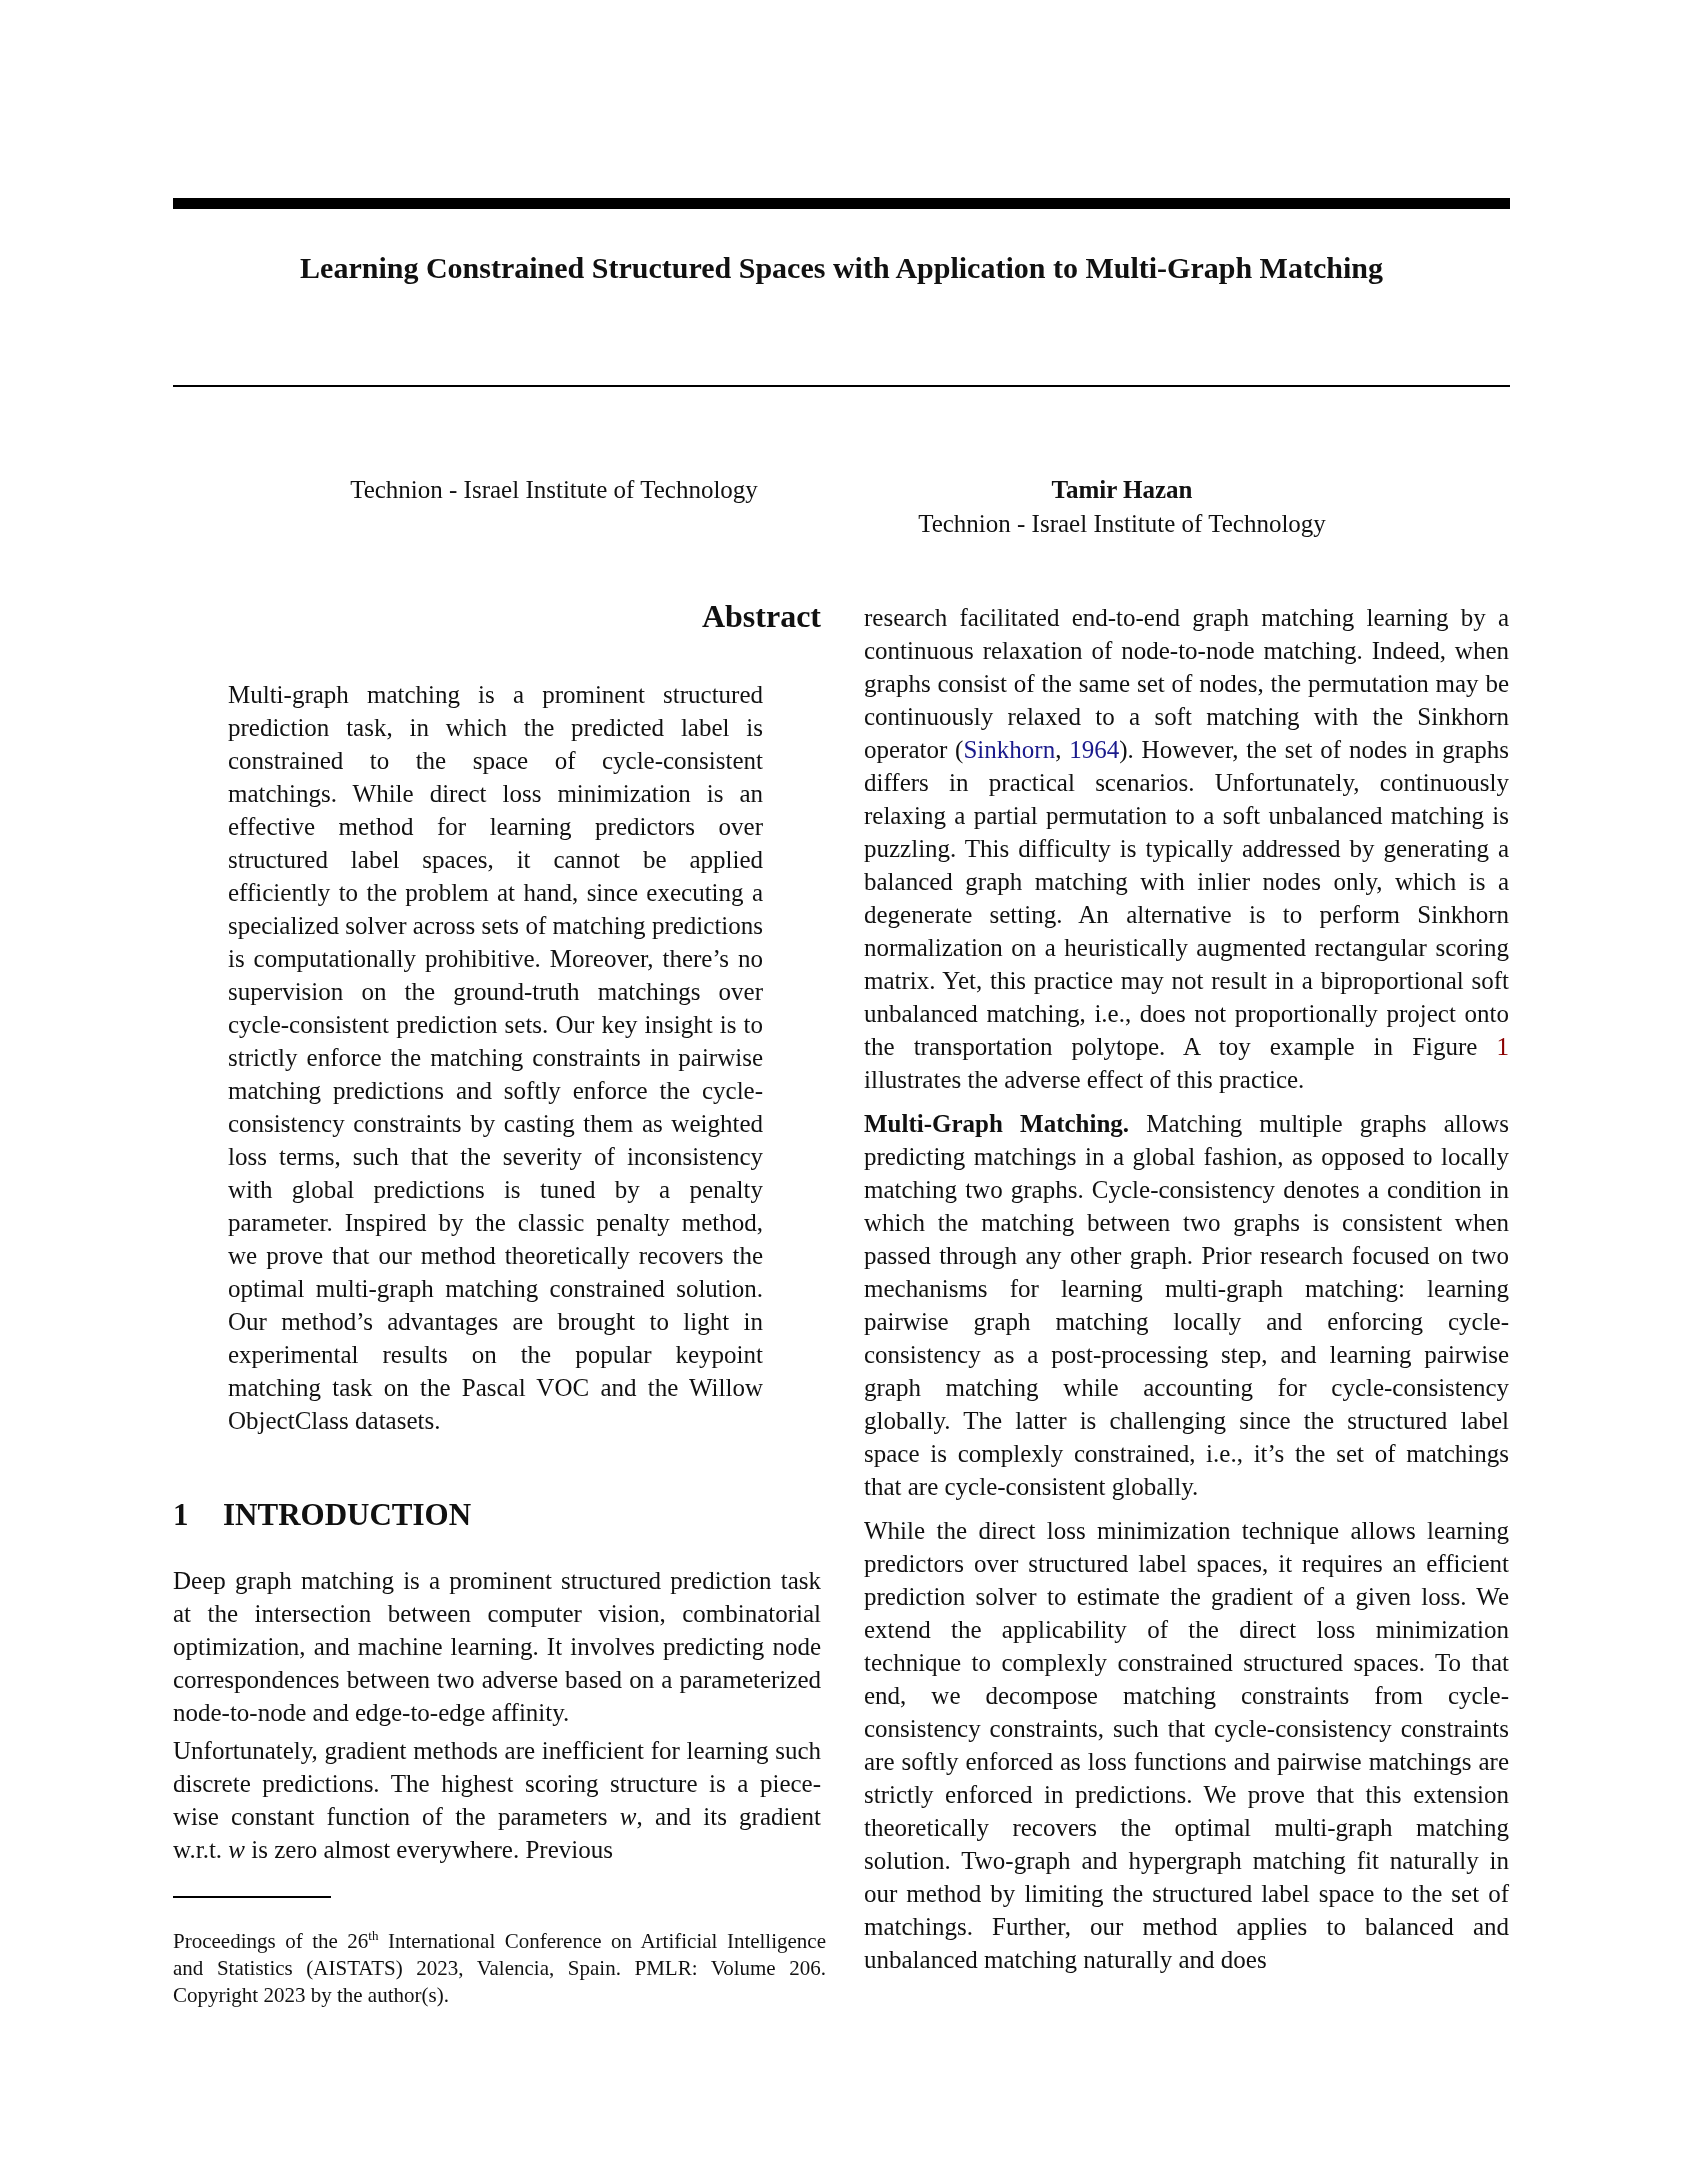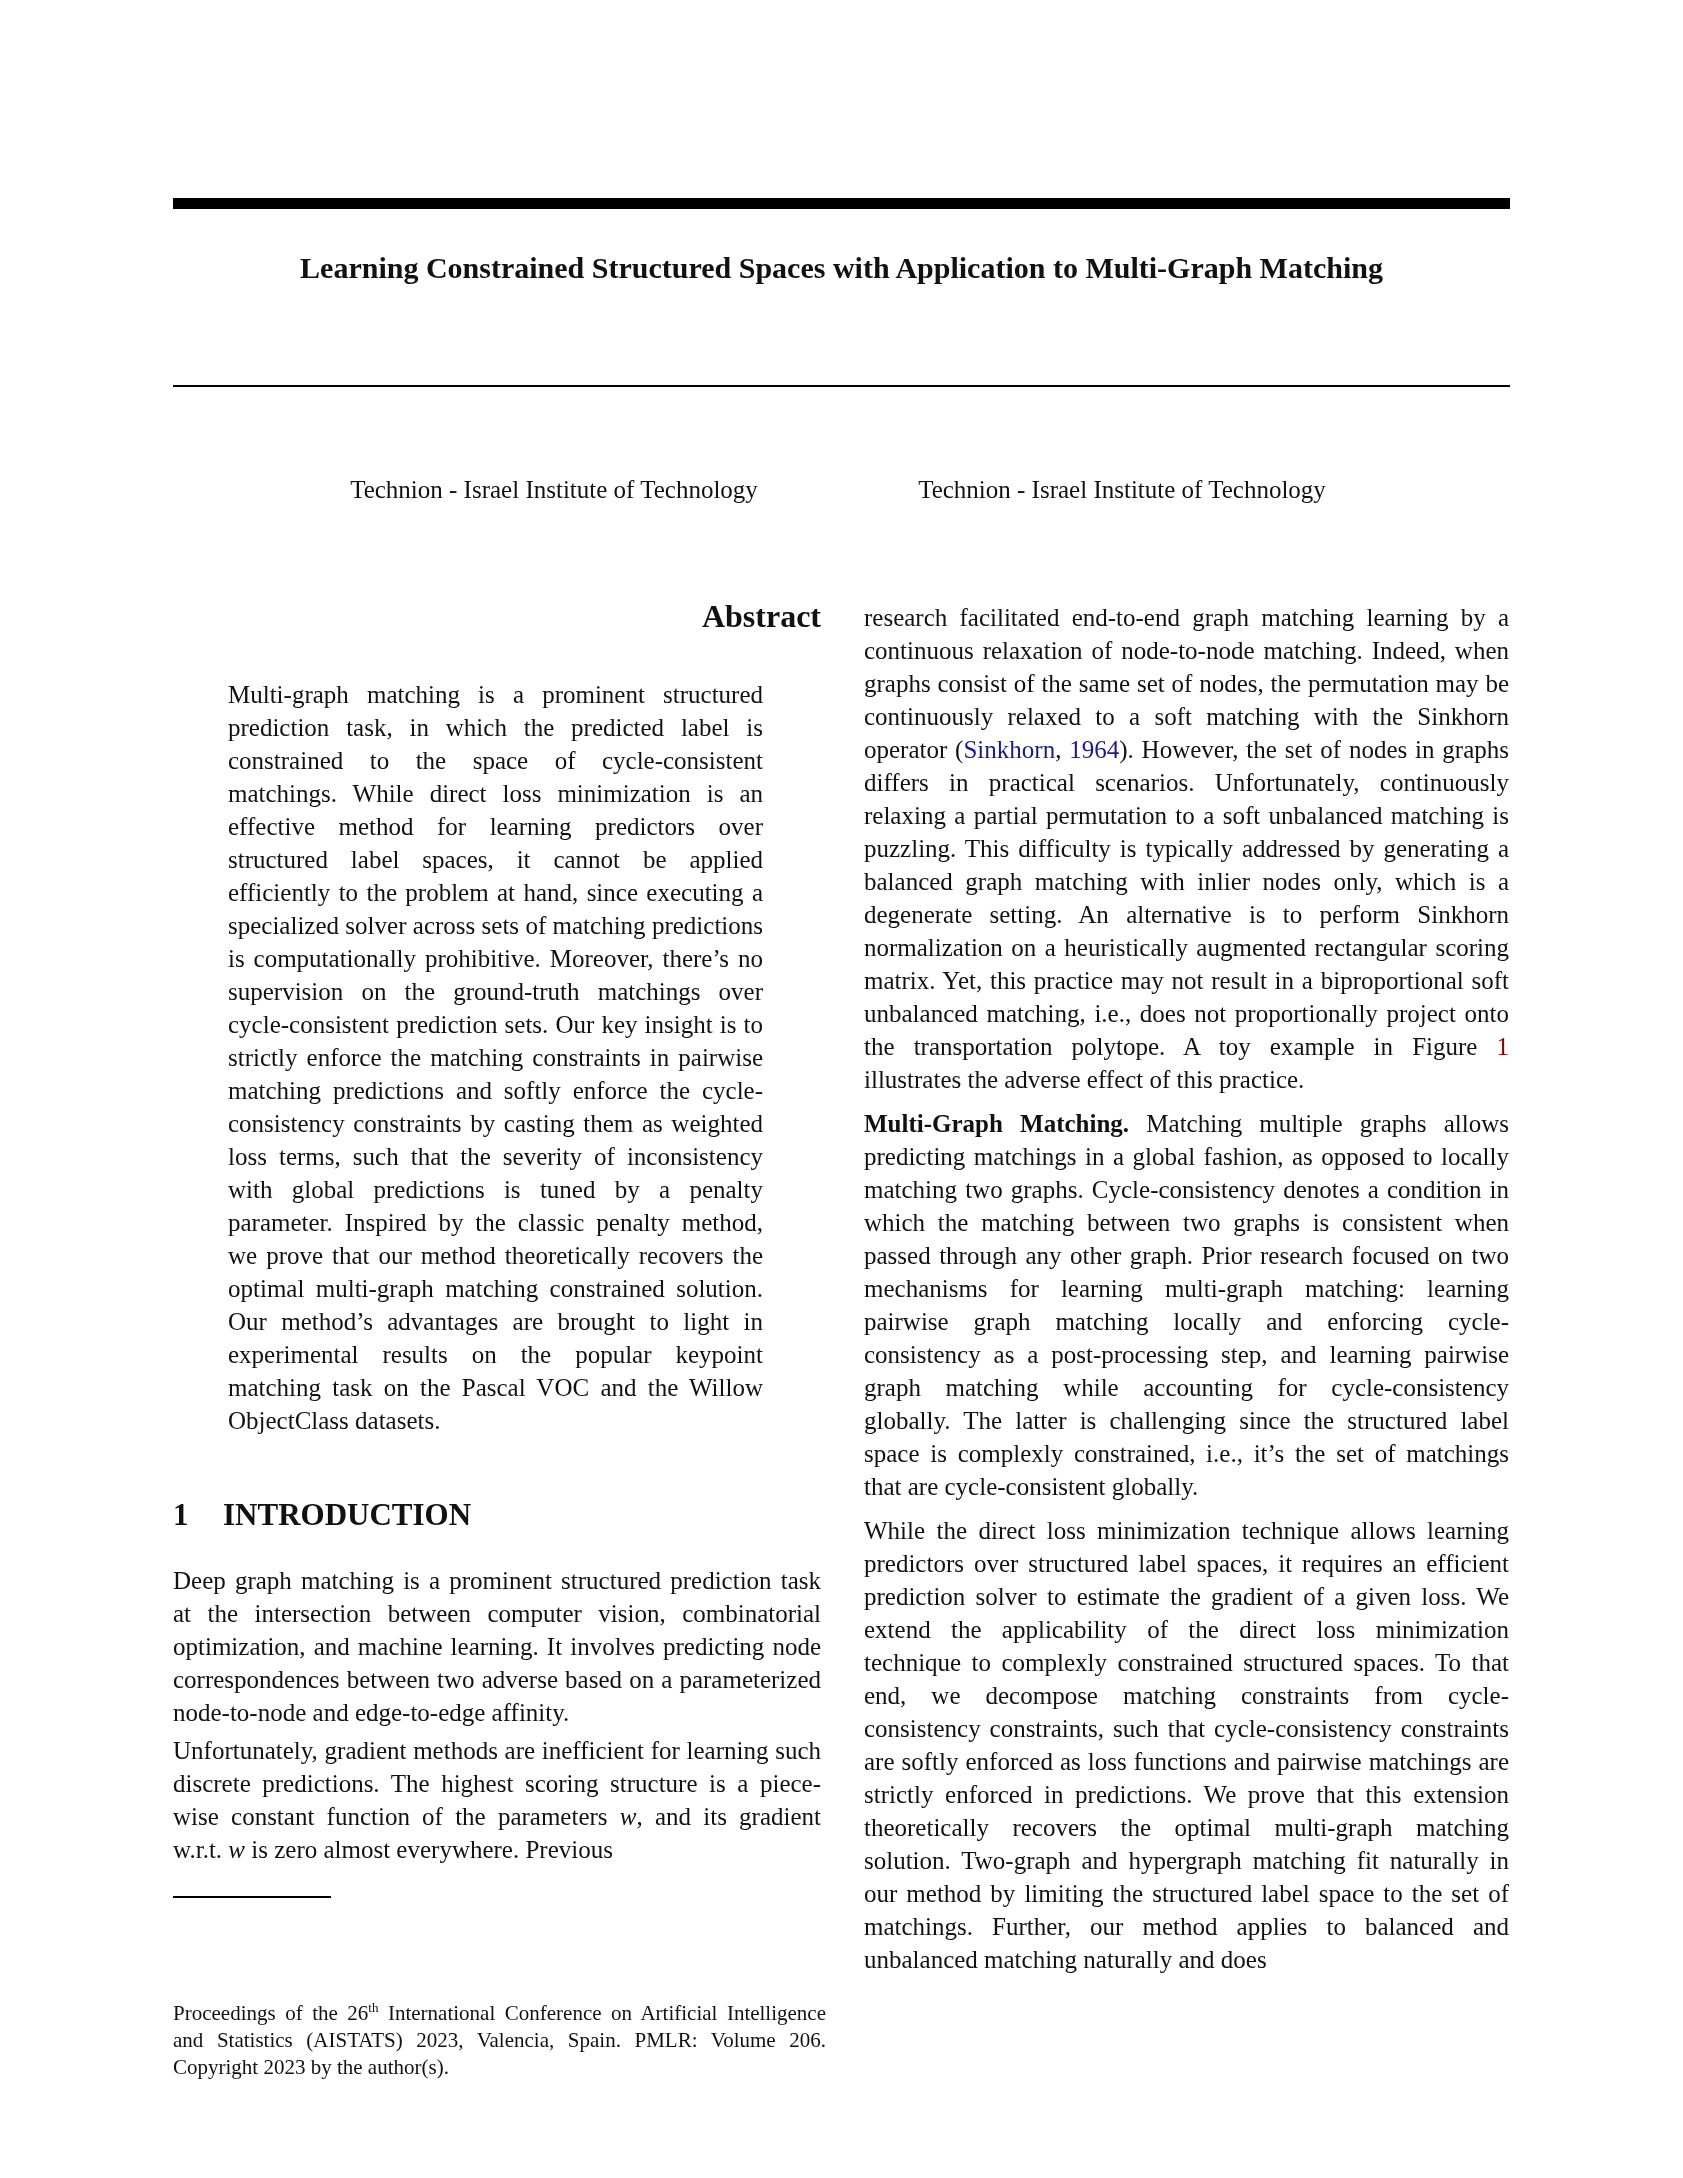--- a/index.html
+++ b/index.html
@@ -24,35 +24,36 @@
   .sec-head { position: absolute; left: 173px; top: 1497px; font-size: 31px; font-weight: bold; }
   .sec-head .num { display: inline-block; width: 50px; }
   .intro { top: 1564px; }
   .intro p + p { margin-top: 5px; }
   .right p + p { margin-top: 11px; }
   .cite { color: #1a1a8c; }
   .ref { color: #8b0000; }
   .runin { font-weight: bold; }
   .math { font-style: italic; }
   .fn-rule { position: absolute; left: 173px; top: 1896px; width: 158px; height: 1.5px; background: #000; }
-  .footnote { position: absolute; left: 173px; top: 2000px; width: 653px; font-size: 21px; line-height: 27px; text-align: justify; }
+  .footnote { position: absolute; left: 173px; top: 1928px; width: 653px; font-size: 21px; line-height: 27px; text-align: justify; }
   sup { font-size: 13px; line-height: 0; }
   .justify-last { text-align-last: left; }
 </style>
 </head>
 <body>
 
 <div class="rule-top"></div>
 <div class="title">Learning Constrained Structured Spaces with Application to Multi-Graph Matching</div>
 <div class="rule-bottom"></div>
 
 <div class="author a1">
   <span class="affil">Technion - Israel Institute of Technology</span>
 </div>
 <div class="author a2">
+  <span class="name">Tamir Hazan</span>
   <span class="affil">Technion - Israel Institute of Technology</span>
 </div>
 
 <div class="abs-head">Abstract</div>
 <div class="abstract">
   <p style="margin:0" class="justify-last">Multi-graph matching is a prominent structured prediction task, in which the predicted label is constrained to the space of cycle-consistent matchings. While direct loss minimization is an effective method for learning predictors over structured label spaces, it cannot be applied efficiently to the problem at hand, since executing a specialized solver across sets of matching predictions is computationally prohibitive.  Moreover, there’s no supervision on the ground-truth matchings over cycle-consistent prediction sets. Our key insight is to strictly enforce the matching constraints in pairwise matching predictions and softly enforce the cycle-consistency constraints by casting them as weighted loss terms, such that the severity of inconsistency with global predictions is tuned by a penalty parameter. Inspired by the classic penalty method, we prove that our method theoretically recovers the optimal multi-graph matching constrained solution. Our method’s advantages are brought to light in experimental results on the popular keypoint matching task on the Pascal VOC and the Willow ObjectClass datasets.</p>
 </div>
 
 <div class="sec-head">
   <span class="num">1</span><span>INTRODUCTION</span>

